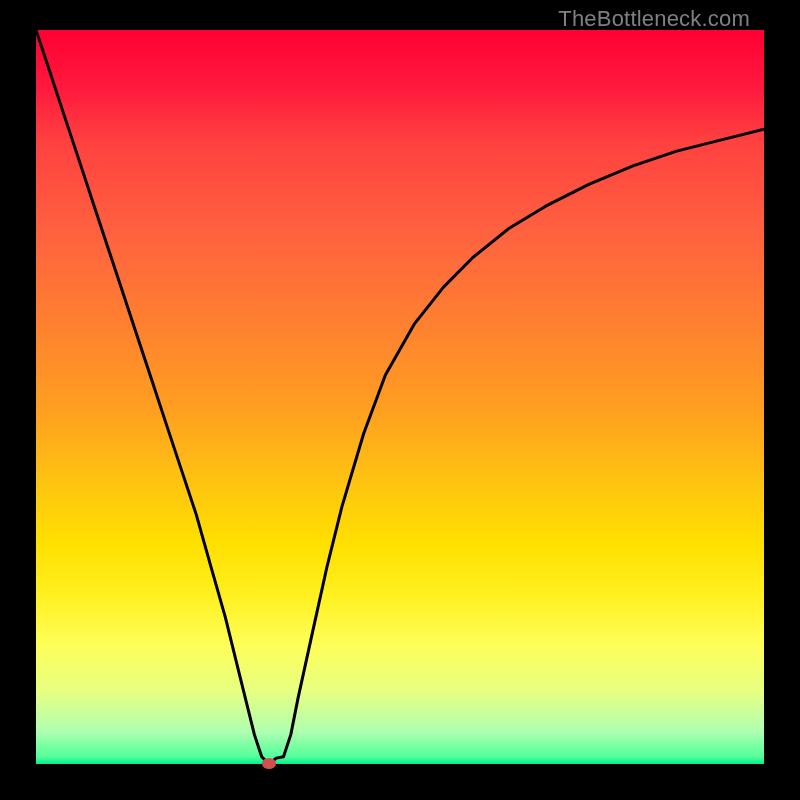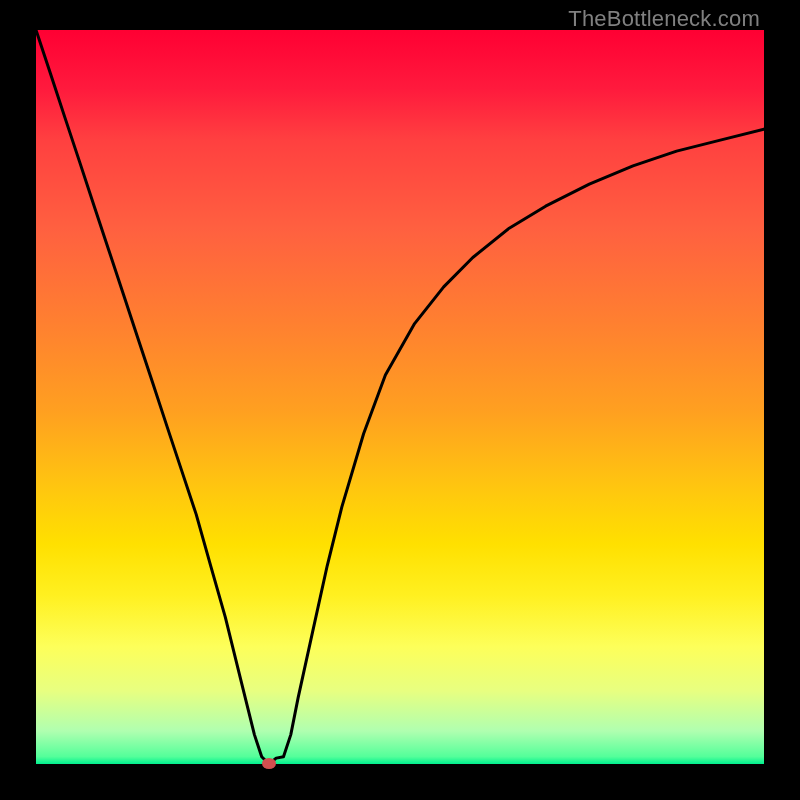--- a/index.html
+++ b/index.html
@@ -39,21 +39,21 @@
       #fdff5a 84%,
       #e8ff80 90%,
       #b0ffb0 95.5%,
       #54ff9a 99%,
       #00f08e 100%
     );
   }
   .watermark {
     position: absolute;
     top: 6px;
-    right: 40px;
+    right: 50px;
     color: #808080;
     font-size: 22px;
     font-weight: 500;
     letter-spacing: 0.2px;
   }
   svg.curve {
     position: absolute;
     left: 0;
     top: 0;
     width: 728px;

